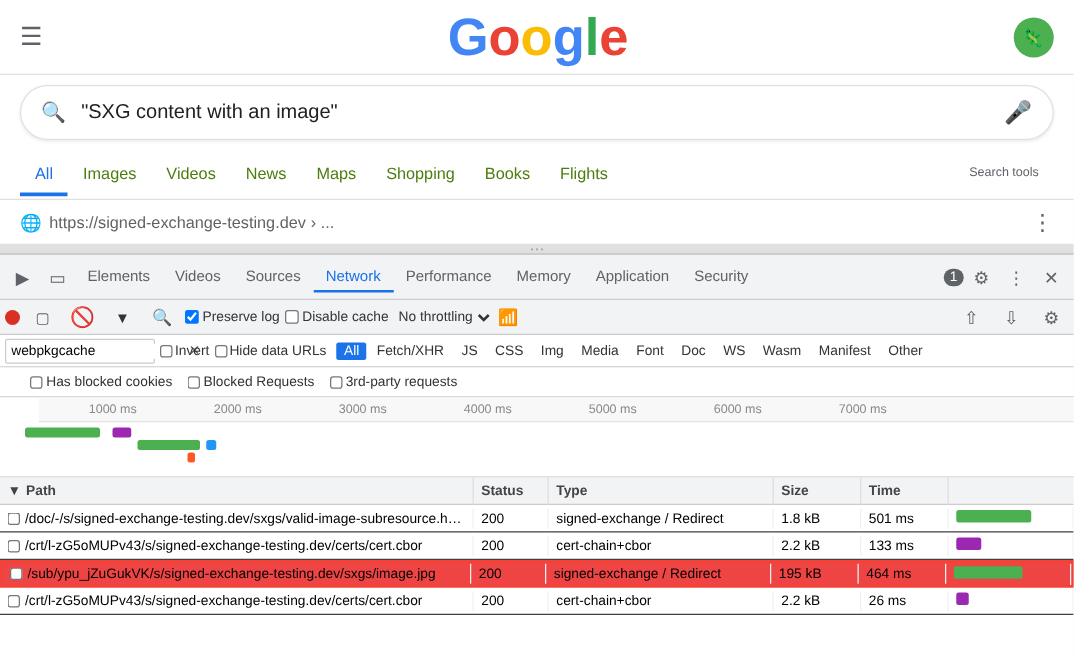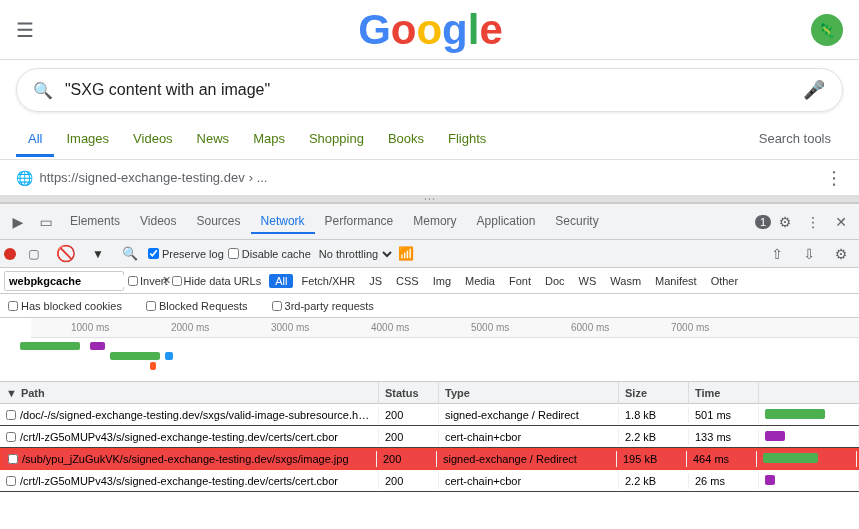--- a/index.html
+++ b/index.html
@@ -43,21 +43,21 @@
     }
     .nav-tab {
       padding: 8px 12px;
       font-size: 13px;
       color: #4d7c0f;
       cursor: pointer;
       border-bottom: 3px solid transparent;
       white-space: nowrap;
     }
     .nav-tab.active { color: #1a73e8; border-bottom-color: #1a73e8; font-weight: 500; }
-    .search-tools { margin-left: auto; font-size: 13px; color: #5f6368; cursor: pointer; }
+    .search-tools { margin-left: auto; font-size: 10px; color: #5f6368; cursor: pointer; }
 
     
     .url-result {
       display: flex;
       align-items: center;
       padding: 8px 16px;
       font-size: 13px;
       color: #5f6368;
       border-bottom: 1px solid #e0e0e0;
       height: 36px;
@@ -119,37 +119,37 @@
       border-bottom: 1px solid #ccc;
       height: 26px;
       padding: 0 4px;
       gap: 4px;
     }
     .filter-input-wrap {
       display: flex; align-items: center;
       border: 1px solid #ccc; border-radius: 2px;
       background: #fff; padding: 0 4px; height: 20px; width: 120px;
     }
-    .filter-input { border: none; outline: none; font-size: 11px; flex: 1; font-weight: bold; }
+    .filter-input { border: none; outline: none; font-size: 11px; flex: 1; }
     .filter-x { font-size: 11px; color: #5f6368; cursor: pointer; }
     .filter-checkbox-label { display: flex; align-items: center; gap: 2px; font-size: 11px; color: #333; cursor: pointer; }
     .filter-checkbox-label input { width: 10px; height: 10px; }
     .filter-type-btn { padding: 1px 6px; font-size: 11px; border-radius: 2px; cursor: pointer; border: none; background: transparent; color: #333; }
     .filter-type-btn.active { background: #1a73e8; color: white; }
     .filter-types { display: flex; gap: 2px; margin-left: 4px; }
 
     
     .has-blocked-row {
       display: flex;
       align-items: center;
       background: #fff;
       border-bottom: 1px solid #ccc;
       height: 24px;
-      padding: 0 8px;
-      gap: 24px;
+      padding: 0 24px;
+      gap: 12px;
     }
     .hb-label { display: flex; align-items: center; gap: 3px; font-size: 11px; color: #333; cursor: pointer; }
     .hb-label input { width: 10px; height: 10px; }
 
     
     .waterfall-area {
       height: 64px;
       background: #fff;
       border-bottom: 1px solid #ccc;
       position: relative;

